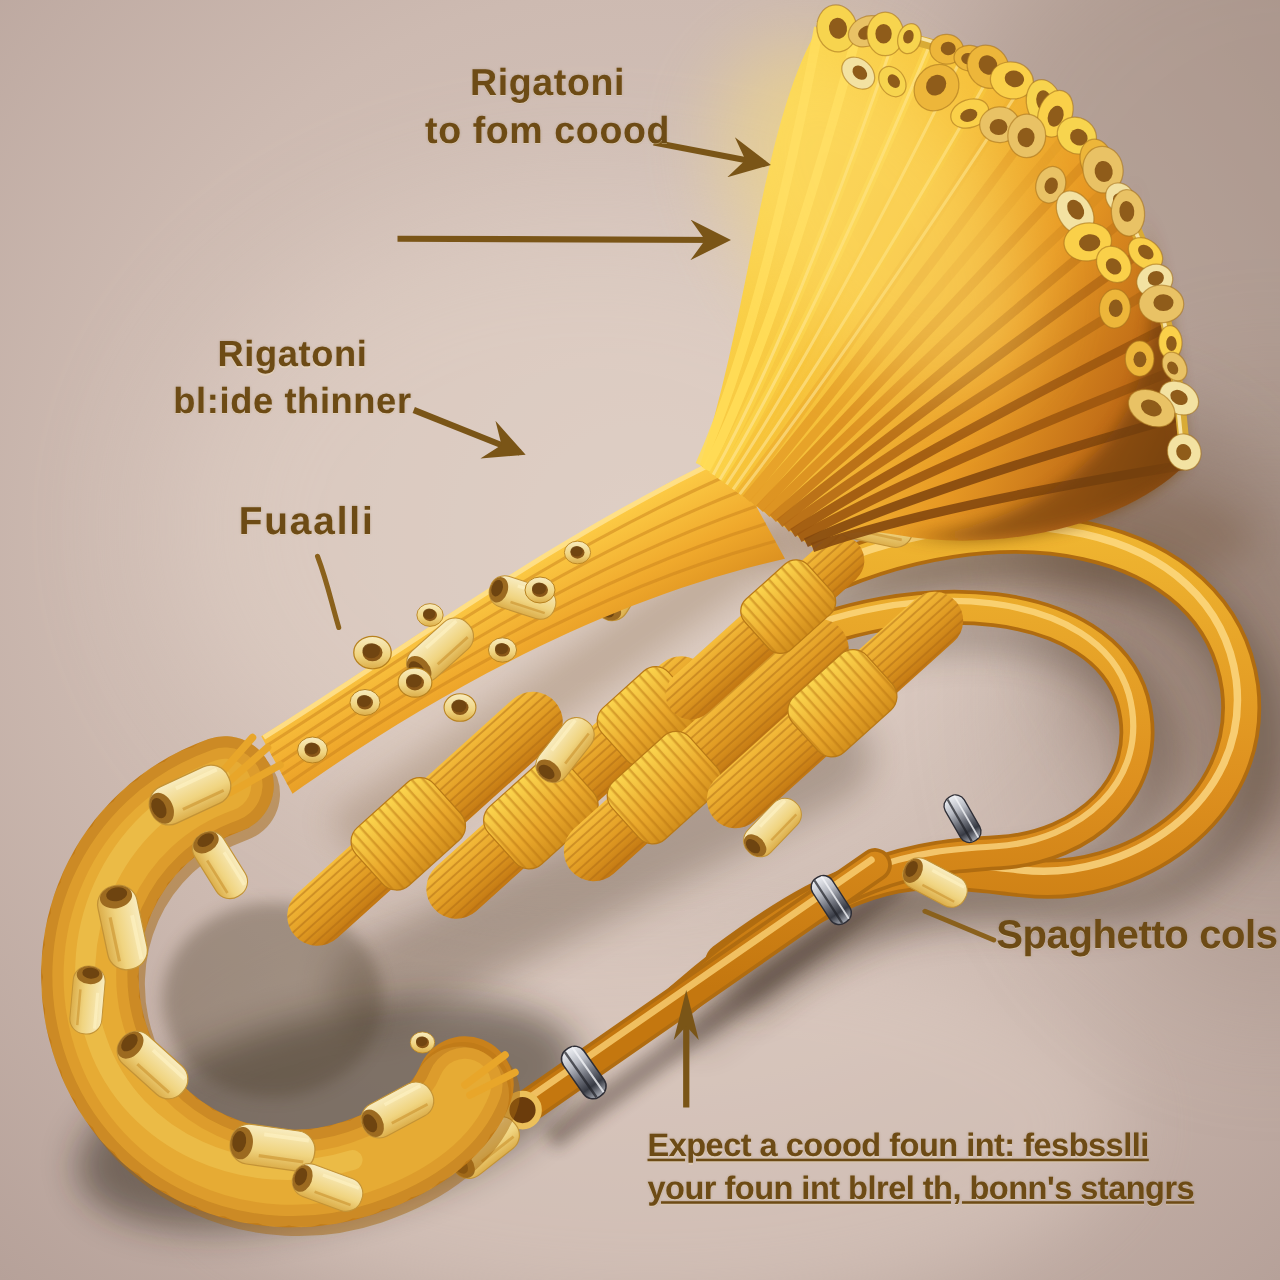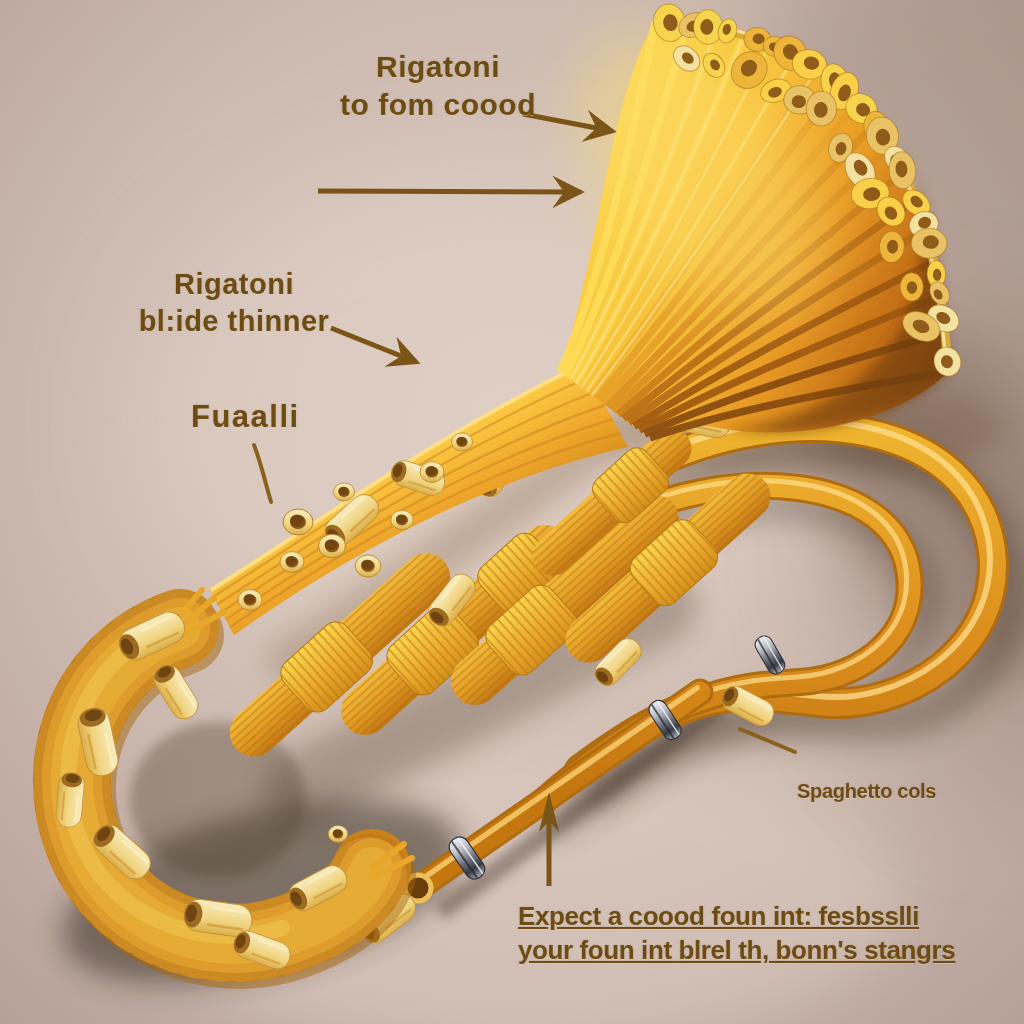--- a/index.html
+++ b/index.html
@@ -11,21 +11,21 @@
   .stage{position:relative;width:1008px;height:1024px;padding-left:24px;}
   .stage > svg{position:absolute;left:0;top:0;}
   .lbl{
     position:absolute;color:#6d4b15;font-weight:700;
     text-shadow:0 1px 0 rgba(255,238,200,.35), 0 0 2px rgba(109,75,21,.28);
   }
   .lbl .ln{display:block;white-space:nowrap;}
   #label-bell{left:327px;top:48px;width:222px;text-align:center;font-size:30px;line-height:38px;letter-spacing:.5px;}
   #label-slide{left:121px;top:266px;width:226px;text-align:center;font-size:29px;line-height:37px;letter-spacing:.5px;}
   #label-fusilli{left:152px;top:399px;font-size:31px;letter-spacing:1.5px;margin-left:39px;}
-  #label-spaghetti{left:797px;top:728px;font-size:20px;line-height:38px;letter-spacing:-.3px;margin-top:44px;}
+  #label-spaghetti{left:797px;top:728px;font-size:32px;line-height:38px;letter-spacing:-.3px;}
   #caption{left:518px;top:899px;font-size:26px;line-height:34px;letter-spacing:-.4px;text-decoration:underline;}
 </style>
 </head>
 <body>
 
 <div class="stage">
 
 <svg id="art" width="1024" height="1024" viewBox="0 0 1024 1024">
   <defs>
     <filter id="blurS" x="-40%" y="-40%" width="180%" height="180%">

